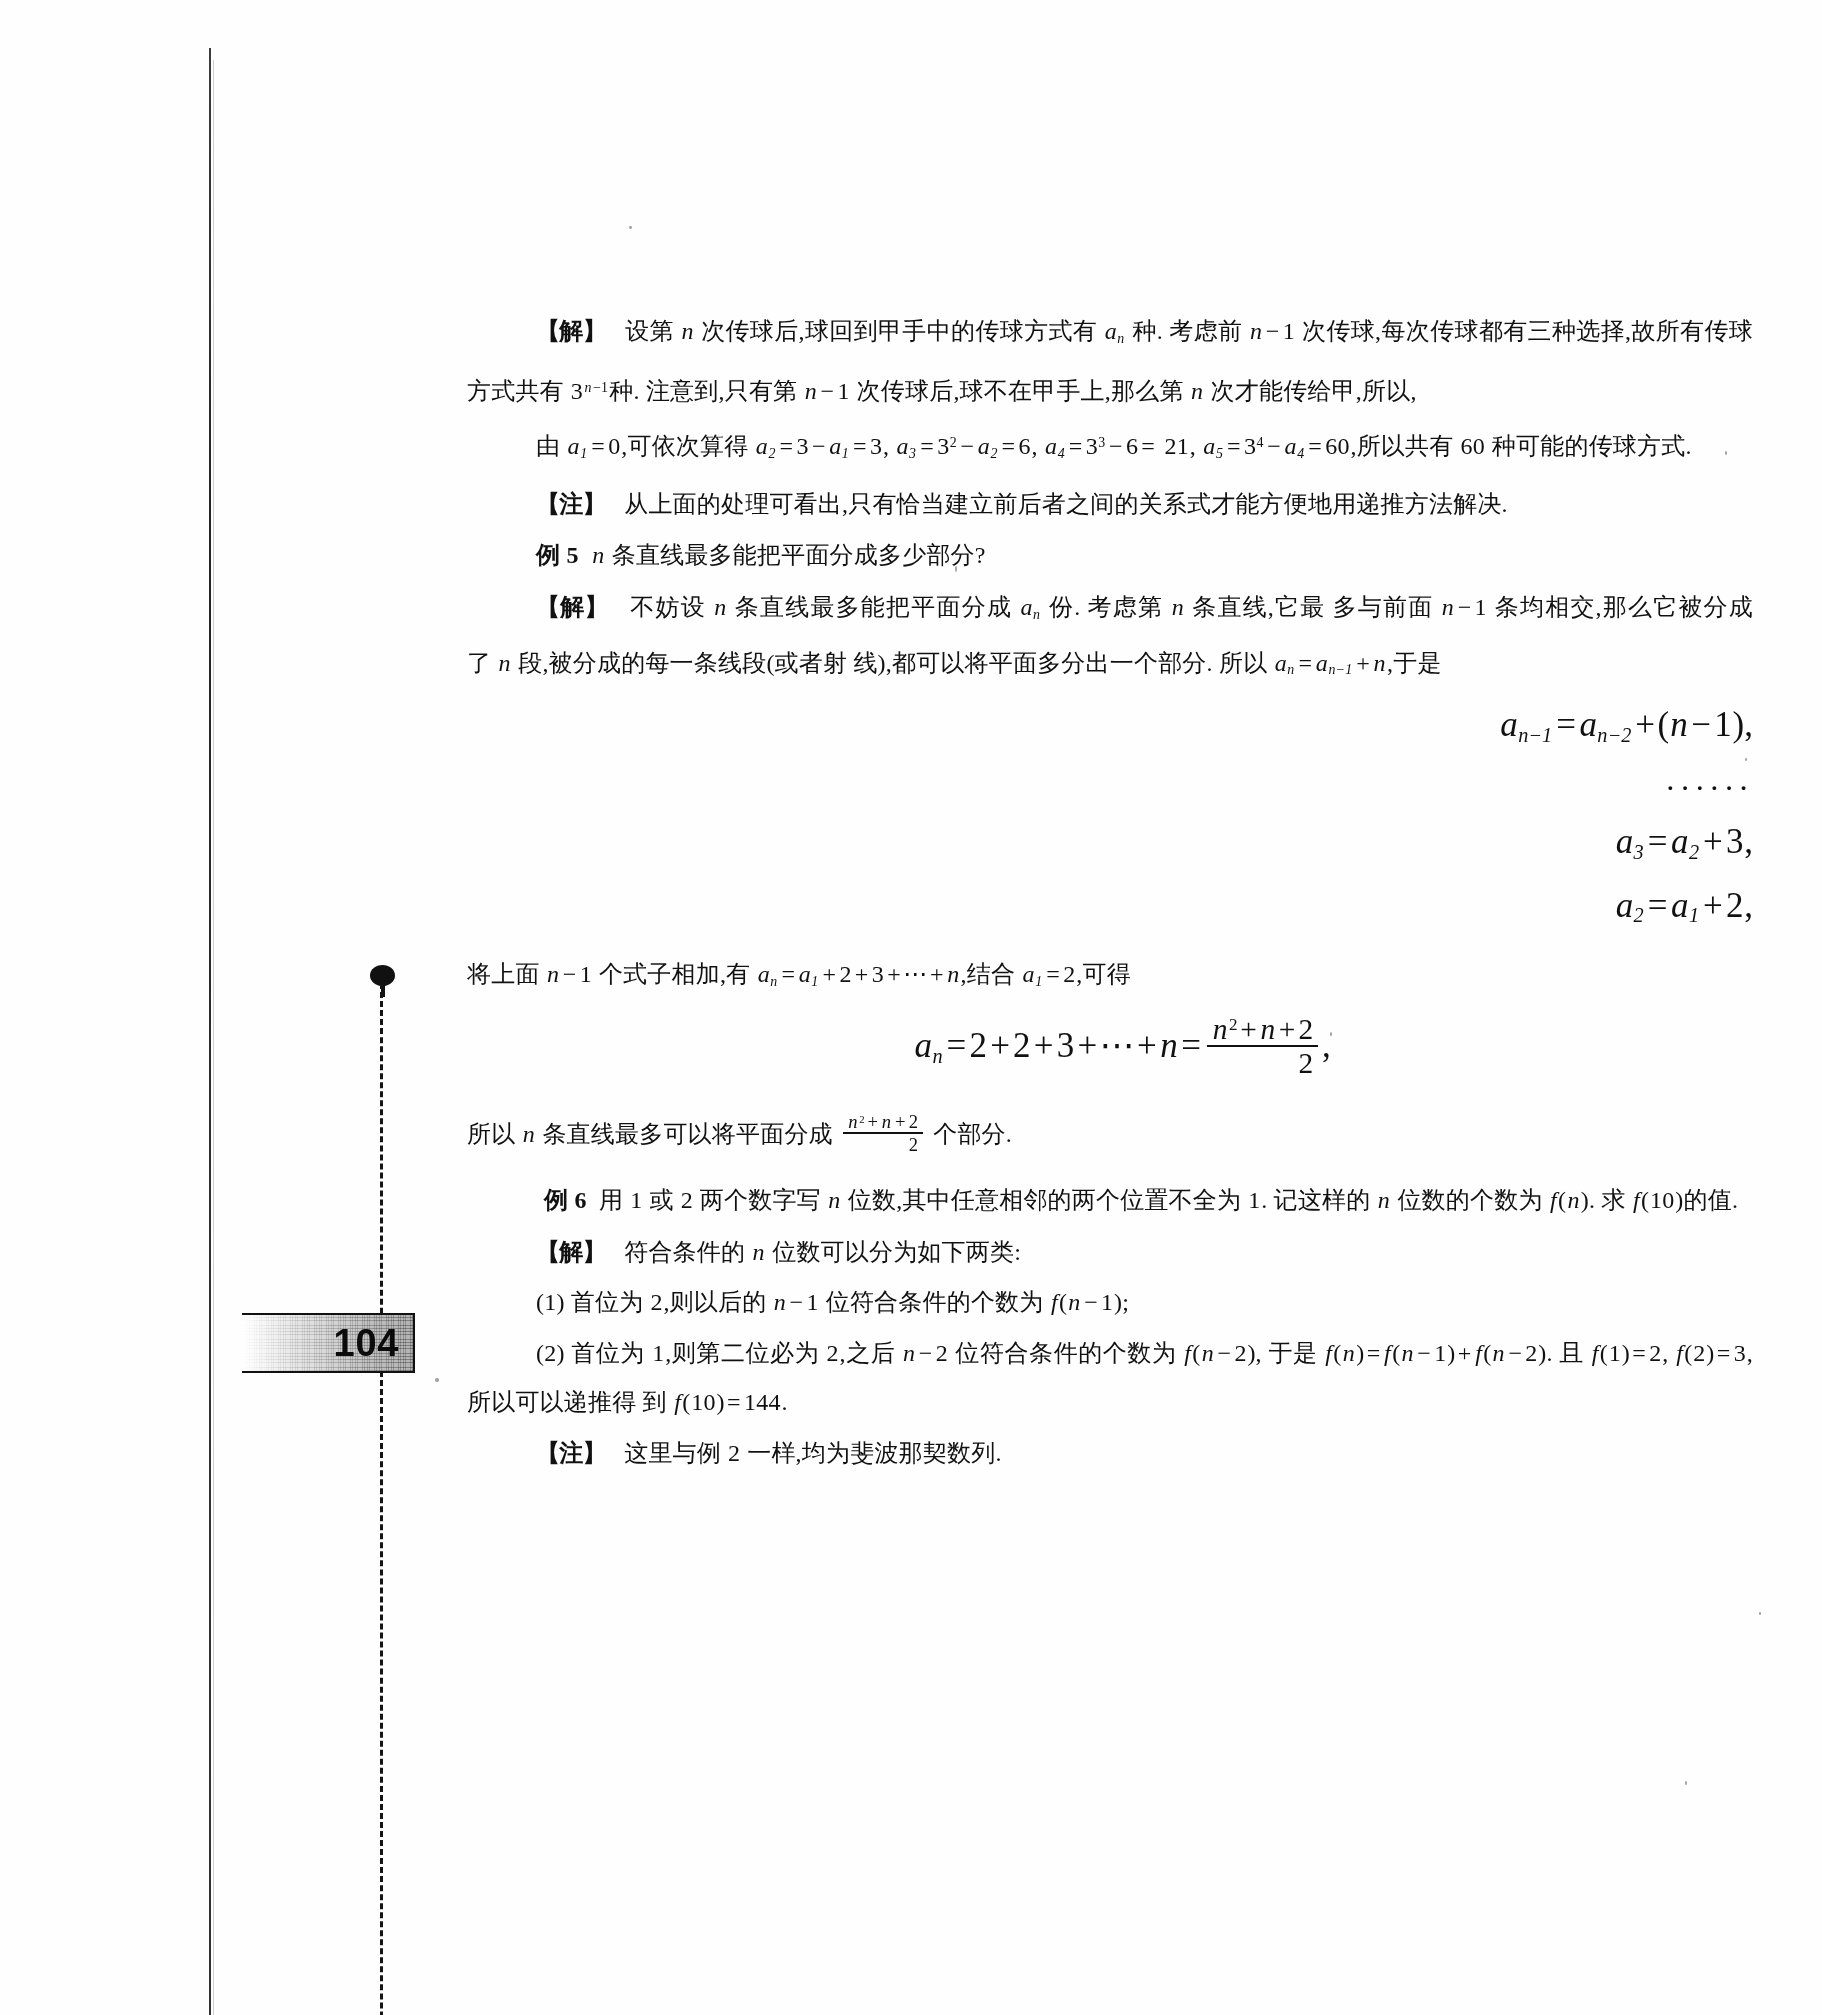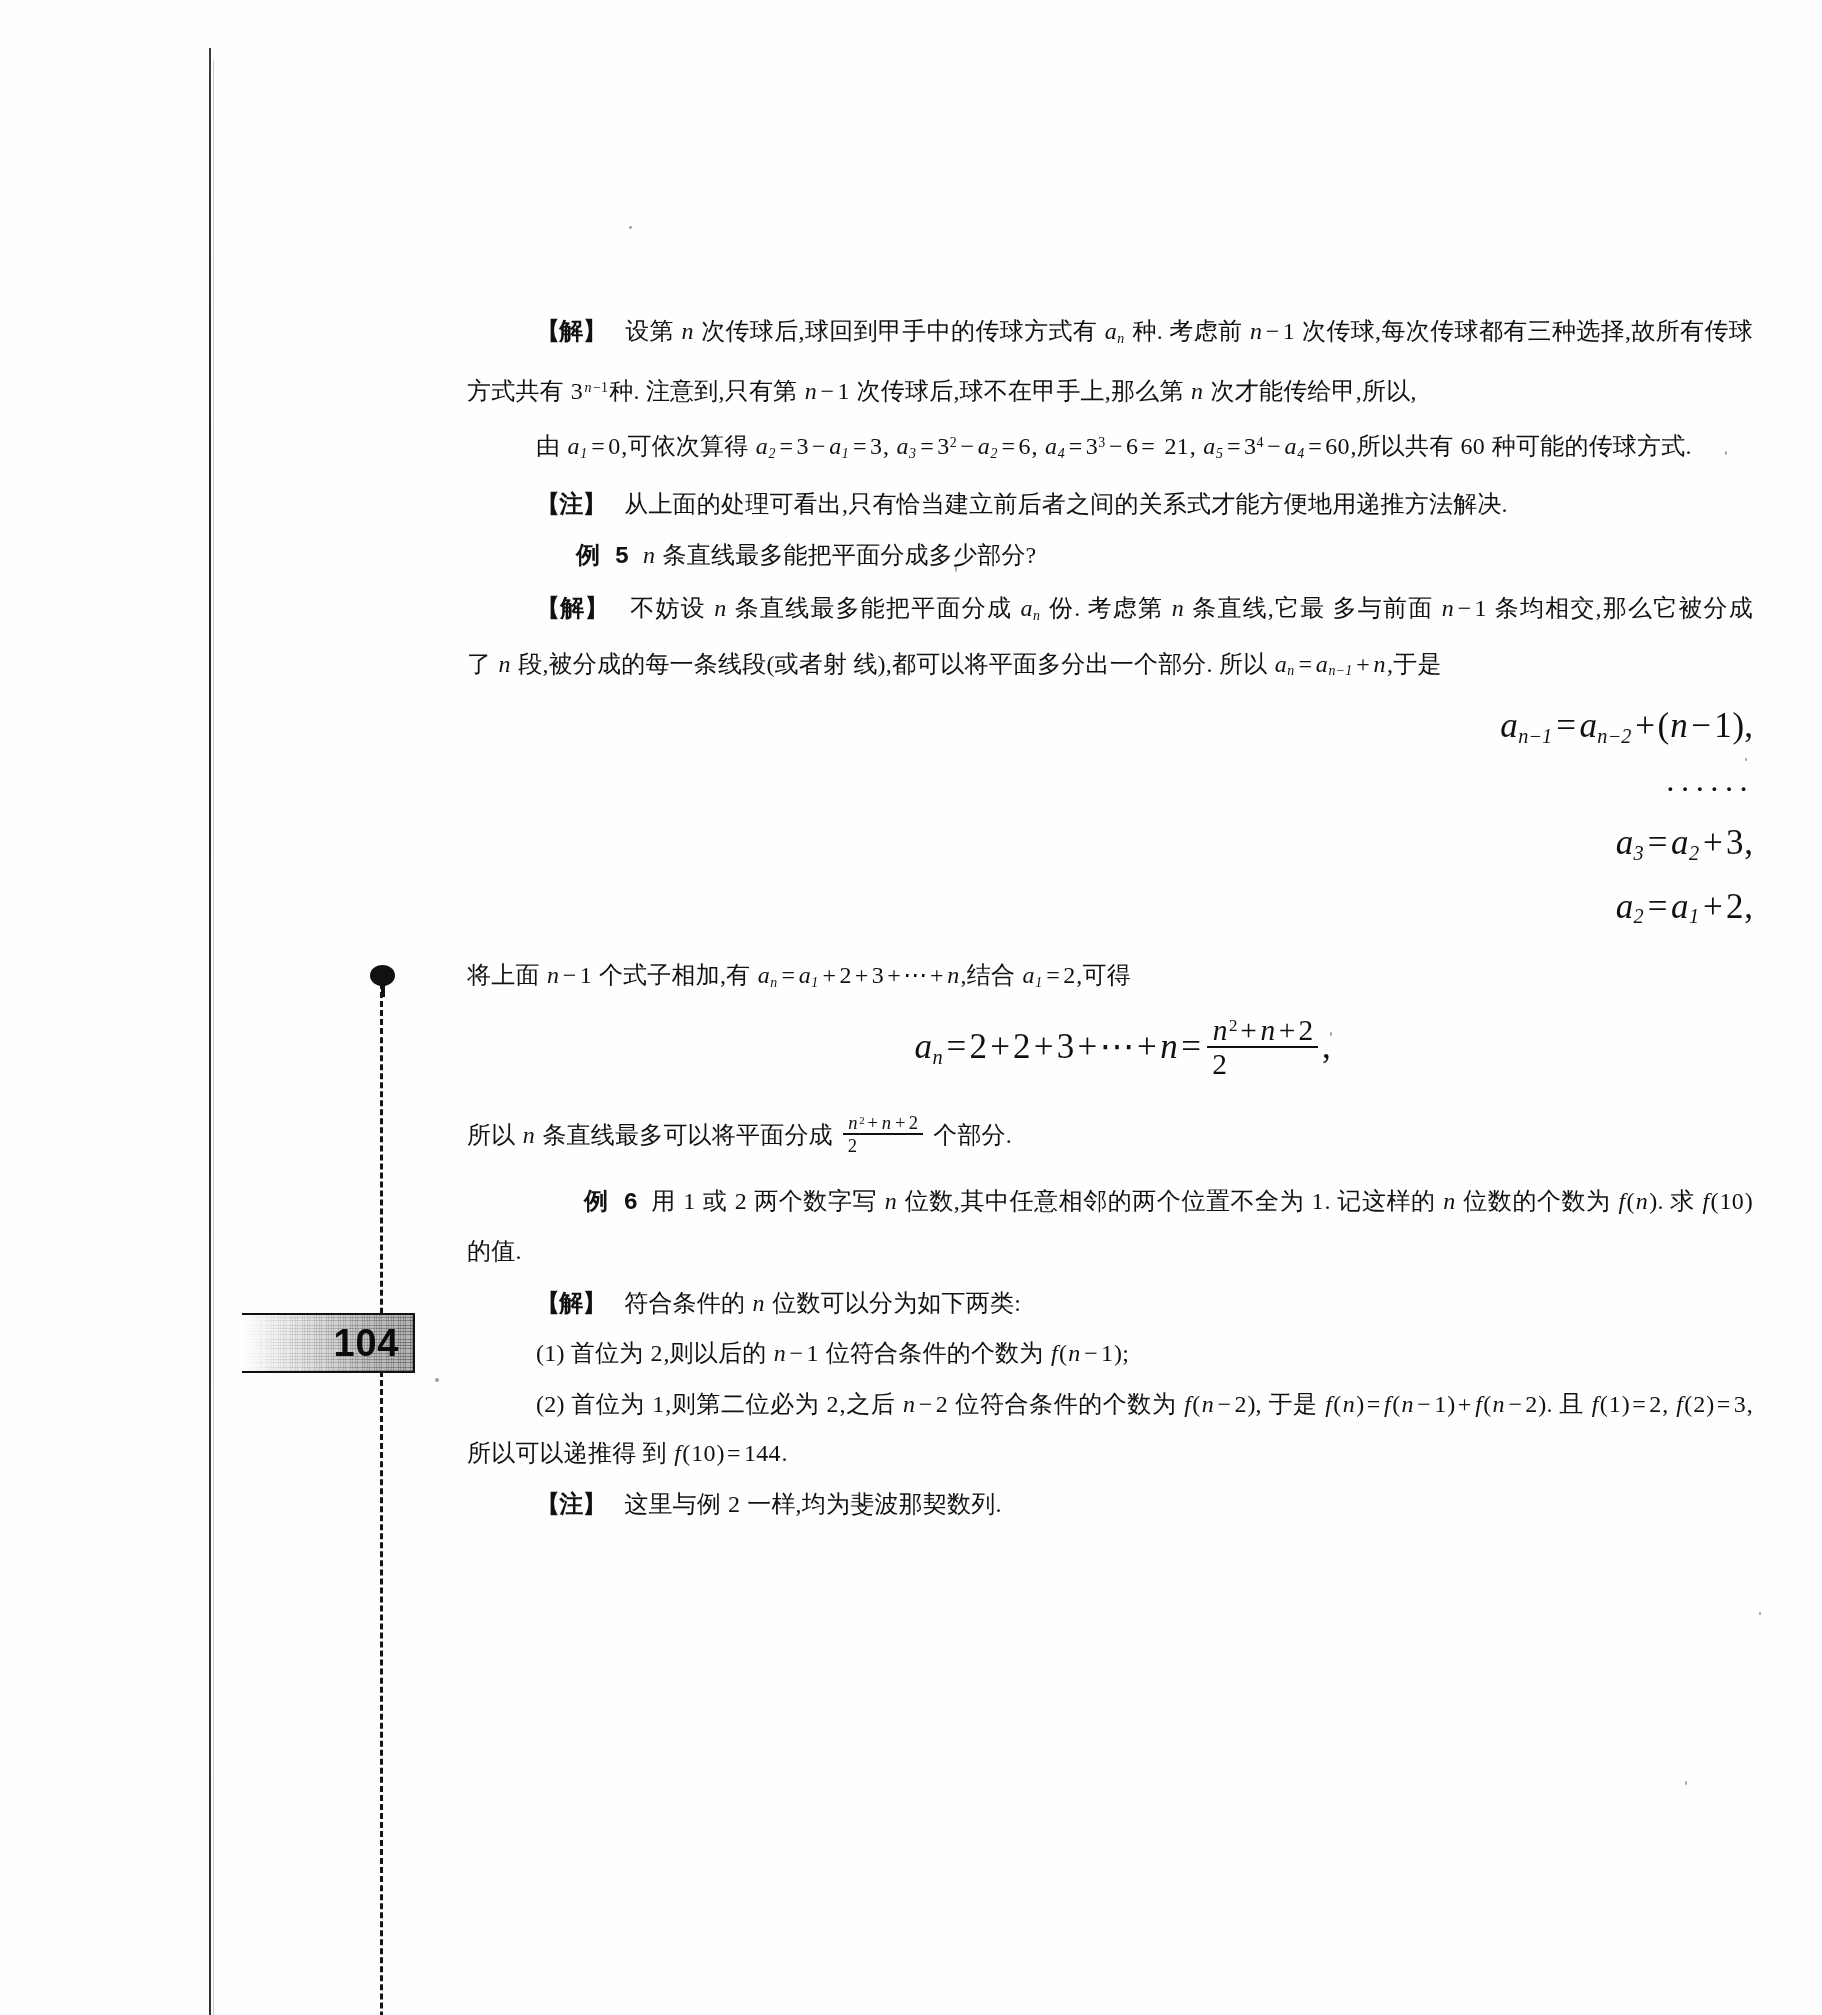--- a/index.html
+++ b/index.html
@@ -62,42 +62,42 @@
   .p{
     font-size:24px;line-height:49px;
     text-align:justify;text-justify:inter-ideograph;
     margin:0 0 1.6px 0;letter-spacing:0.2px;
     font-family:"Liberation Serif","DejaVu Serif",serif;
   }
   .p.ind{text-indent:69px;}
   .p.ind2{text-indent:77px;}
   .hang{padding-left:0;}
   .tag{font-family:"Liberation Sans","DejaVu Sans",sans-serif;font-weight:700;letter-spacing:-0.8px;}
-  .exno{font-weight:700;font-family:Liberation Mono, monospace;margin-left:40px;}
+  .exno{font-weight:700;font-family:Liberation Serif, serif;}
   .gap{margin-top:7.3px;}
 
   
   .m{font-family:"Liberation Serif","DejaVu Serif",serif;font-style:italic;padding:0 1.2px;}
   .mu{font-family:"Liberation Serif","DejaVu Serif",serif;font-style:normal;padding:0 0.8px;}
   sub{font-size:.58em;font-style:italic;vertical-align:-0.28em;padding:0 0.4px;}
   sup{font-size:.58em;vertical-align:0.52em;padding:0 0.4px;}
   .op{padding:0 2.4px;font-style:normal;}
 
   
   .eq{
     font-size:35px;line-height:60px;margin:10.5px 0 10.5px 0;
     font-family:"Liberation Serif","DejaVu Serif",serif;
   }
   .eq.center{text-align:center;}
   .eq.grp{text-align:right;padding-left:403px;line-height:53px;margin:4px 0;}
   .eq.grp .row{white-space:nowrap;}
   .dots{letter-spacing:4px;padding-left:48px;font-size:32px;}
 
   
-  .frac{display:inline-block;vertical-align:middle;text-align:left;padding:0 4px;position:relative;top:-2.4px;}
+  .frac{display:inline-block;vertical-align:middle;text-align:right;padding:0 4px;position:relative;top:-2.4px;}
   .frac .nu{display:block;font-size:.84em;line-height:1.05;padding:0 4px;}
   .frac .de{display:block;font-size:.84em;line-height:1.12;border-top:2px solid #111;padding:0.8px 4px 0;}
 </style>
 </head>
 <body>
 
 <div id="scan">
   <div class="spine"></div>
   <div class="spine2"></div>
   <div class="dashdot"></div>

